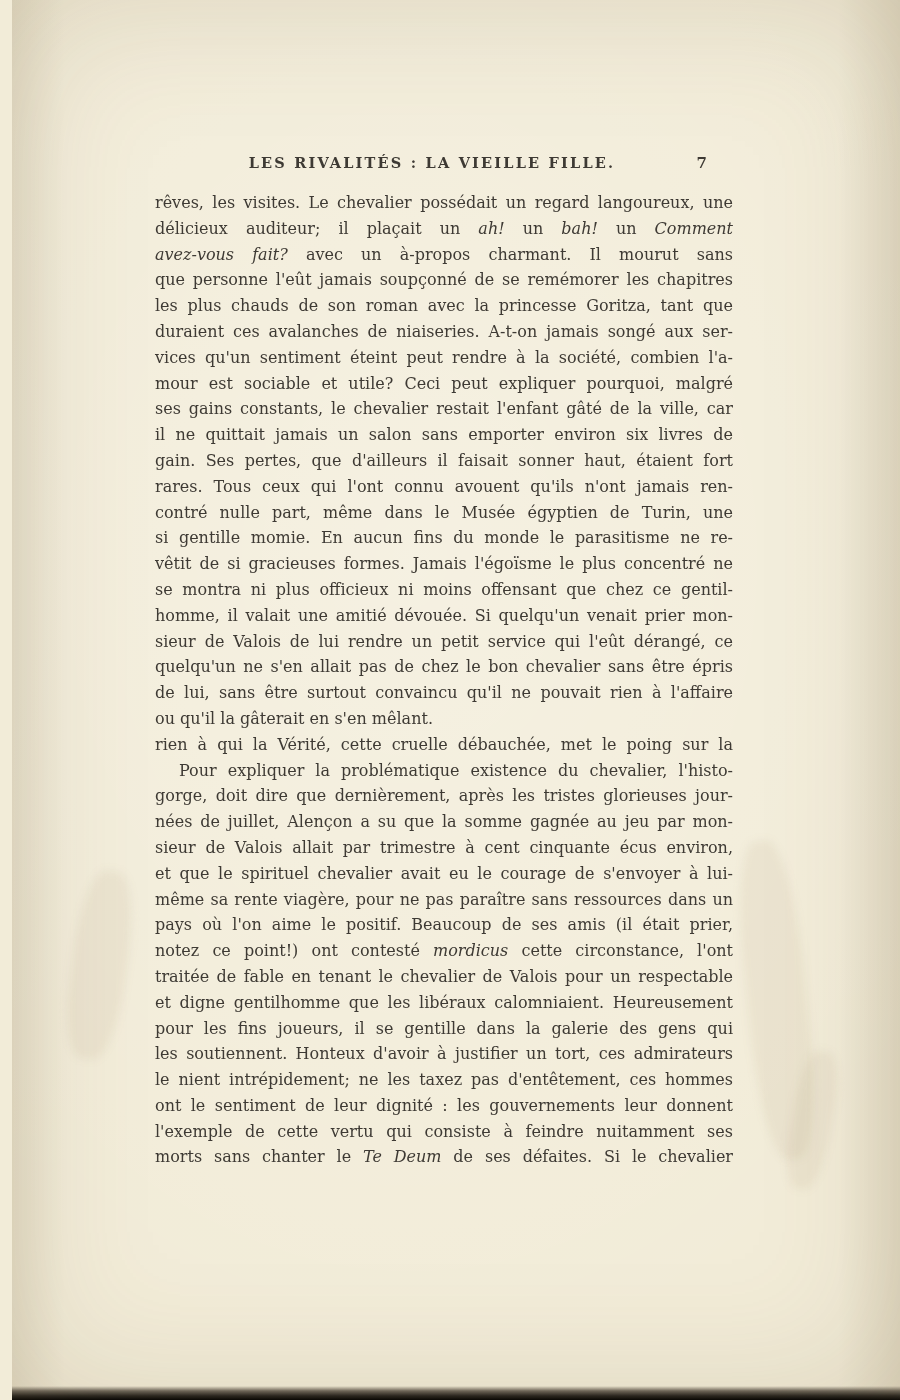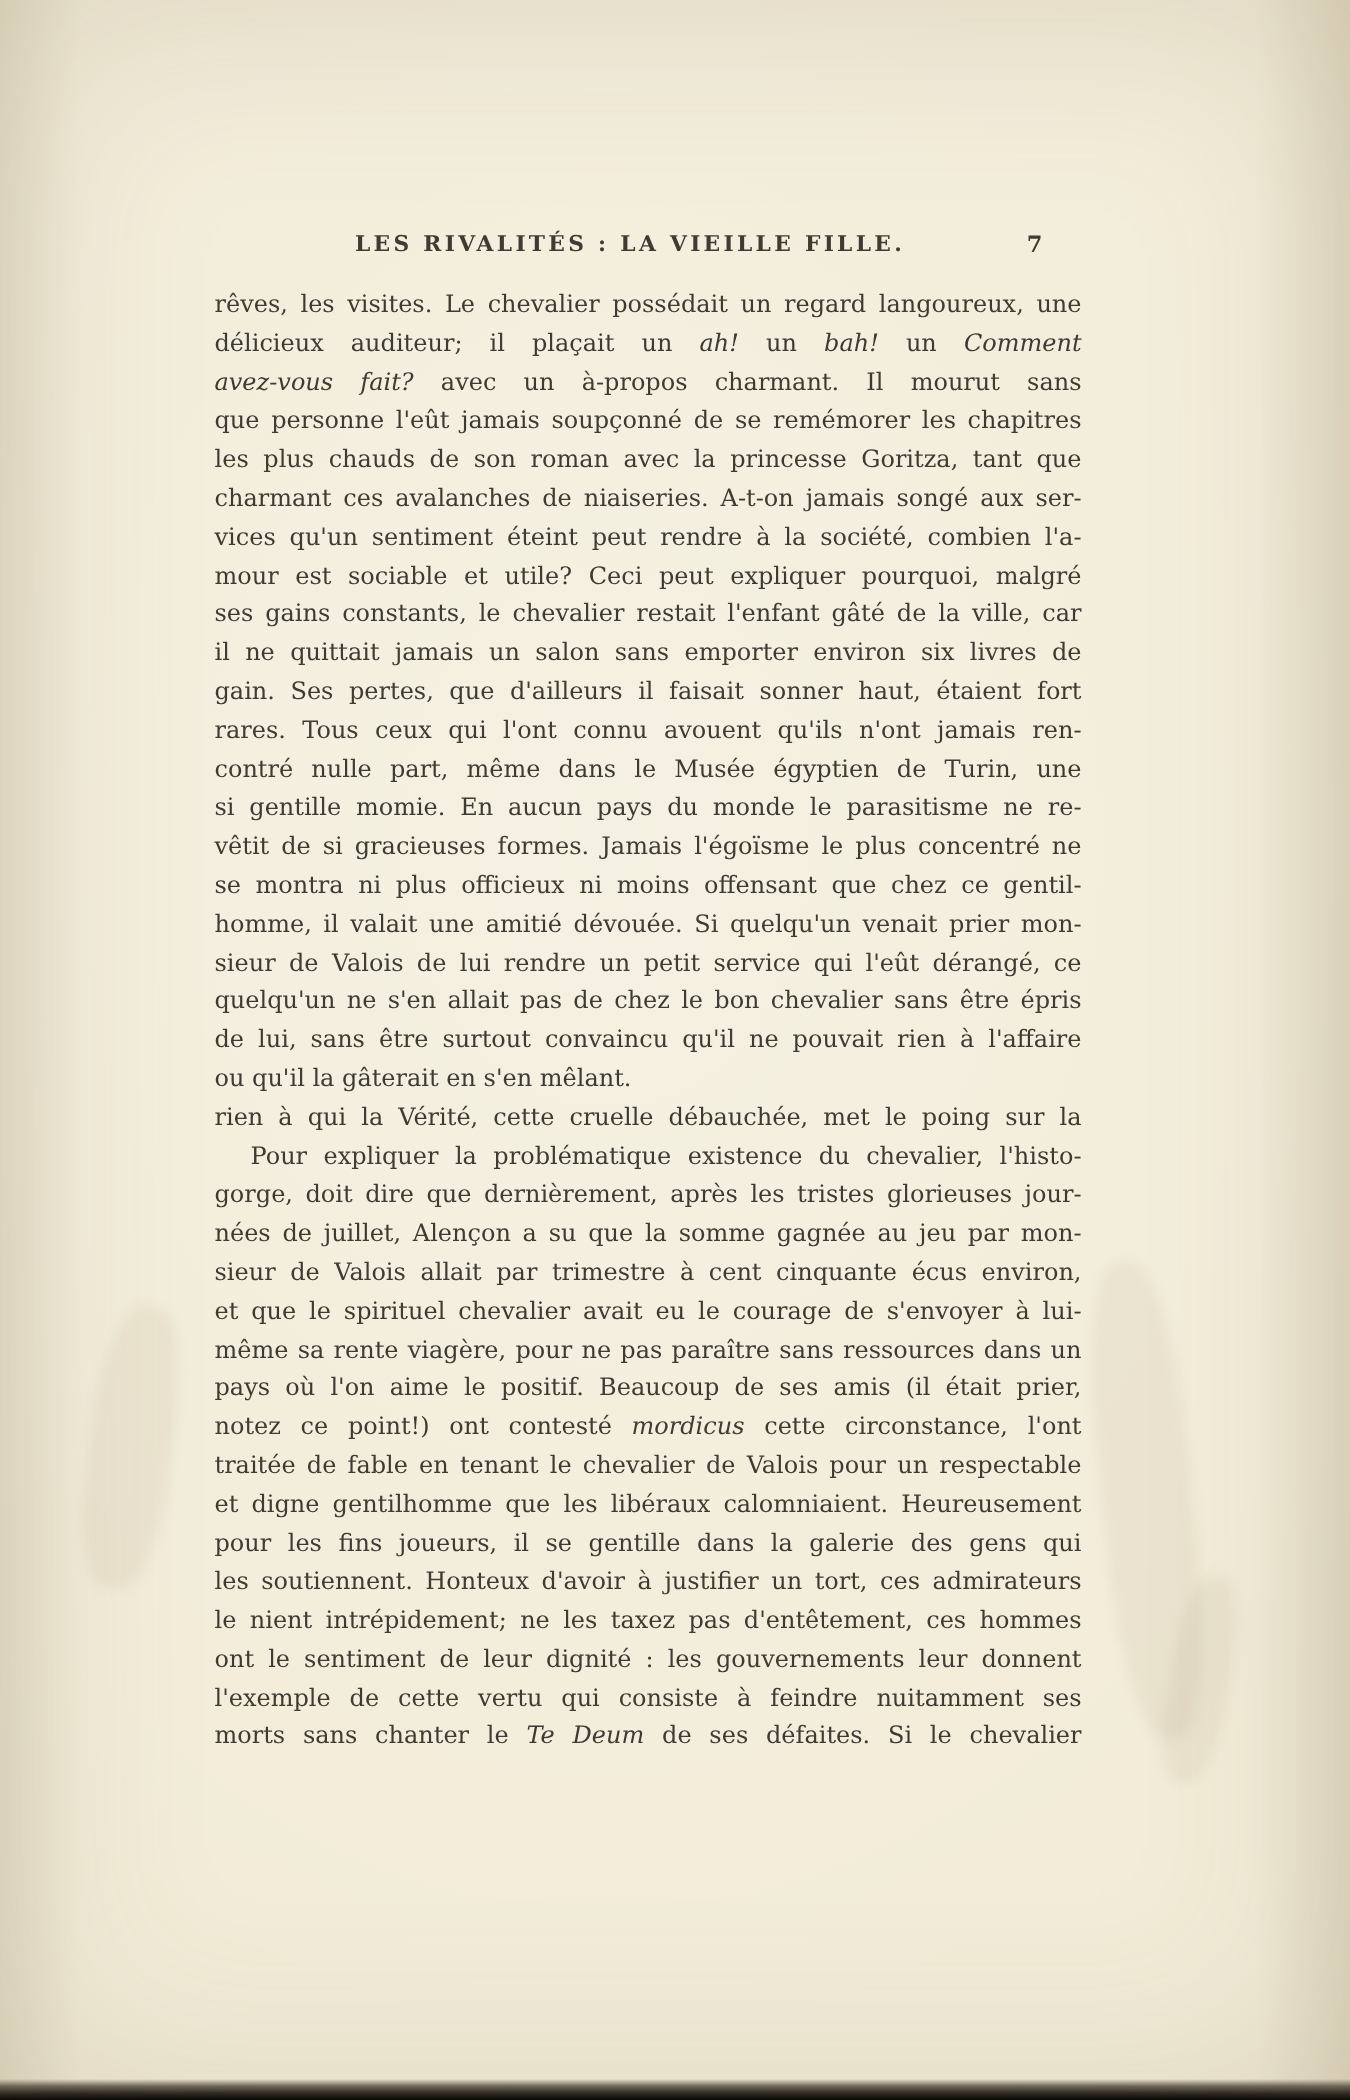--- a/index.html
+++ b/index.html
@@ -14,20 +14,21 @@
     font-family: "DejaVu Serif", "Liberation Serif", serif;
     background: var(--paper, #f2ecd8);
   }
   .page {
     position: absolute;
     inset: 0;
     background:
       radial-gradient(ellipse 120% 100% at 45% 40%, rgba(255,255,255,0.25), rgba(0,0,0,0) 60%),
       linear-gradient(to right, rgba(110,90,50,0.10), rgba(0,0,0,0) 6%, rgba(0,0,0,0) 93%, rgba(110,90,50,0.12)),
       var(--paper, #f2ecd8);
+    margin-left: 12px;
   }
   .page::after {
     content: "";
     position: absolute;
     inset: 0;
     box-shadow: inset 0 0 140px rgba(115, 95, 55, 0.18);
     pointer-events: none;
   }
   .header {
     position: absolute;
@@ -107,29 +108,29 @@
     <span class="running-title">LES RIVALITÉS : LA VIEILLE FILLE.</span>
     <span class="page-number">7</span>
   </div>
 
   <div class="body-text" id="body-text">
       <div class="line"><span>rêves, les visites. Le chevalier possédait un regard langoureux, une</span></div>
       <div class="line"><span>délicieux auditeur; il plaçait un </span><span class="it">ah!</span><span> un </span><span class="it">bah!</span><span> un </span><span class="it">Comment</span></div>
       <div class="line"><span class="it">avez-vous fait?</span><span> avec un à-propos charmant. Il mourut sans</span></div>
       <div class="line"><span>que personne l'eût jamais soupçonné de se remémorer les chapitres</span></div>
       <div class="line"><span>les plus chauds de son roman avec la princesse Goritza, tant que</span></div>
-      <div class="line"><span>charmant ces avalanches de niaiseries. A-t-on jamais songé aux ser-</span></div>
+      <div class="line"><span>duraient ces avalanches de niaiseries. A-t-on jamais songé aux ser-</span></div>
       <div class="line"><span>vices qu'un sentiment éteint peut rendre à la société, combien l'a-</span></div>
       <div class="line"><span>mour est sociable et utile? Ceci peut expliquer pourquoi, malgré</span></div>
       <div class="line"><span>ses gains constants, le chevalier restait l'enfant gâté de la ville, car</span></div>
       <div class="line"><span>il ne quittait jamais un salon sans emporter environ six livres de</span></div>
       <div class="line"><span>gain. Ses pertes, que d'ailleurs il faisait sonner haut, étaient fort</span></div>
       <div class="line"><span>rares. Tous ceux qui l'ont connu avouent qu'ils n'ont jamais ren-</span></div>
       <div class="line"><span>contré nulle part, même dans le Musée égyptien de Turin, une</span></div>
-      <div class="line"><span>si gentille momie. En aucun pays du monde le parasitisme ne re-</span></div>
+      <div class="line"><span>si gentille momie. En aucun fins du monde le parasitisme ne re-</span></div>
       <div class="line"><span>vêtit de si gracieuses formes. Jamais l'égoïsme le plus concentré ne</span></div>
       <div class="line"><span>se montra ni plus officieux ni moins offensant que chez ce gentil-</span></div>
       <div class="line"><span>homme, il valait une amitié dévouée. Si quelqu'un venait prier mon-</span></div>
       <div class="line"><span>sieur de Valois de lui rendre un petit service qui l'eût dérangé, ce</span></div>
       <div class="line"><span>quelqu'un ne s'en allait pas de chez le bon chevalier sans être épris</span></div>
       <div class="line"><span>de lui, sans être surtout convaincu qu'il ne pouvait rien à l'affaire</span></div>
       <div class="line no-justify"><span>ou qu'il la gâterait en s'en mêlant.</span></div>
       <div class="line"><span>rien à qui la Vérité, cette cruelle débauchée, met le poing sur la</span></div>
       <div class="line indent"><span>Pour expliquer la problématique existence du chevalier, l'histo-</span></div>
       <div class="line"><span>gorge, doit dire que dernièrement, après les tristes glorieuses jour-</span></div>

